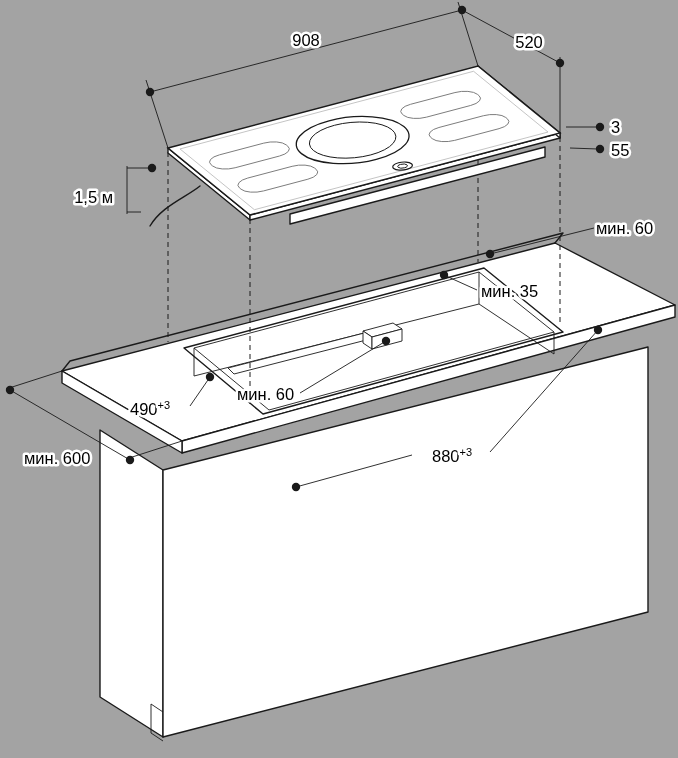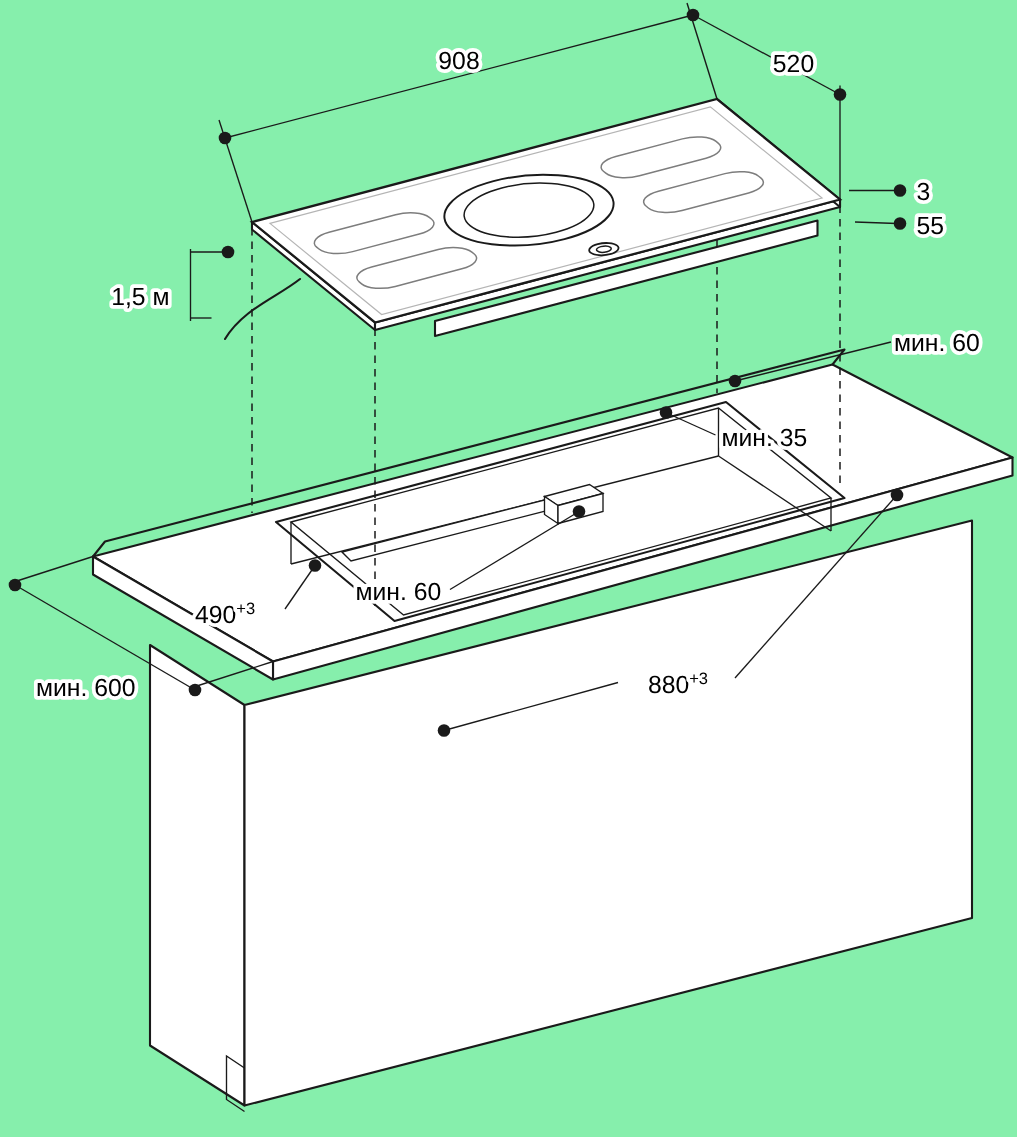--- a/index.html
+++ b/index.html
@@ -1,16 +1,16 @@
 <!DOCTYPE html>
 <html><head>
 <meta charset="utf-8">
 <style>
   html,body{margin:0;padding:0;background:#fff;}
-  .canvas{width:678px;height:758px;background:#86efac;position:relative;overflow:hidden;
+  .canvas{width:678px;height:758px;background:#a3a3a3;position:relative;overflow:hidden;
           font-family:"Liberation Sans", sans-serif;}
   svg{display:block;}
   .ln{stroke:#1a1a1a;stroke-width:1.4;fill:none;stroke-linejoin:round;stroke-linecap:round;}
   .thin{stroke:#1a1a1a;stroke-width:0.9;fill:none;}
   .dash{stroke:#1a1a1a;stroke-width:1;fill:none;stroke-dasharray:5 4;}
   .face{fill:#ffffff;stroke:#1a1a1a;stroke-width:1.4;stroke-linejoin:round;}
   .detail{stroke:#7d7d7d;stroke-width:1;fill:none;}
   .dot{fill:#1a1a1a;stroke:none;}
   text{font-family:"Liberation Sans", sans-serif;font-size:16.5px;fill:#000;
        paint-order:stroke;stroke:#ffffff;stroke-width:5px;stroke-linejoin:round;}

